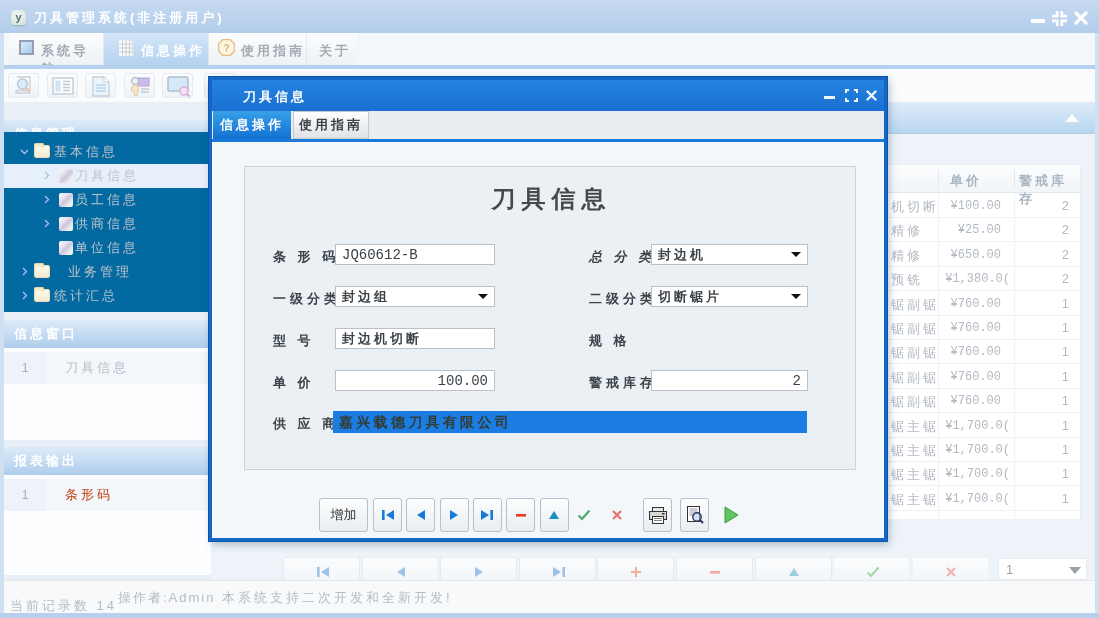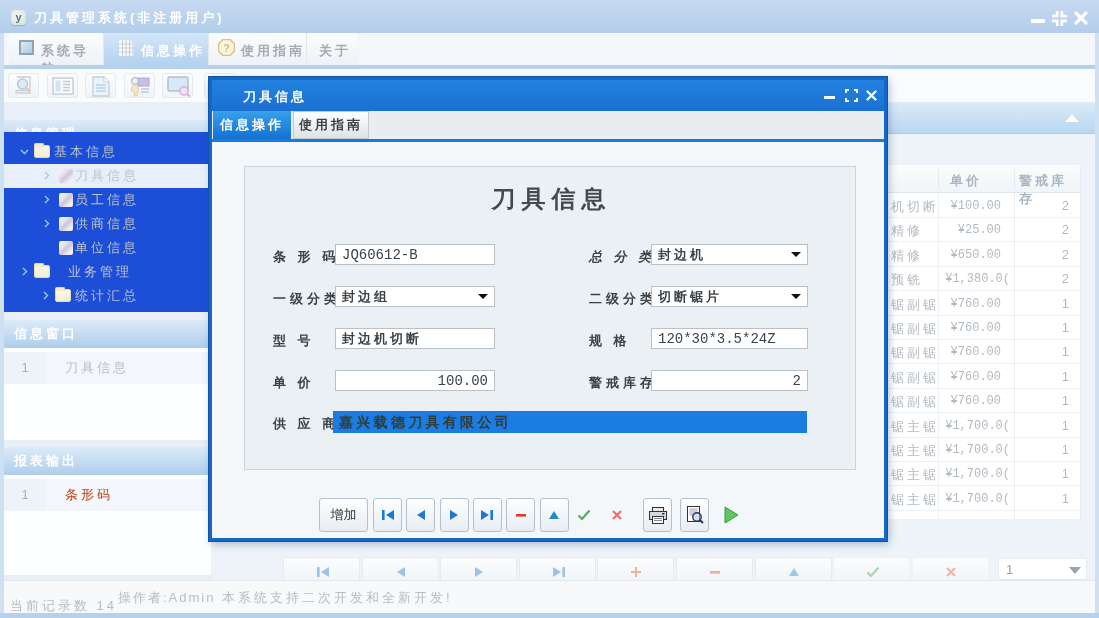--- a/index.html
+++ b/index.html
@@ -98,21 +98,21 @@
   </div>
   <div class="abs tbtn" style="left:200px;"></div>
 </div>
 <style>
 .tbtn{top:4px;width:31px;height:25px;border:1px solid #e4eaf0;border-radius:3px;background:linear-gradient(#fcfdfe,#eef3f8);}
 </style>
 
 <div class="abs" id="sidebar" style="left:4px;top:102px;width:207px;height:478px;background:#e9eff6;">
 
   <div class="abs phead" style="top:18px;">信息管理</div>
-  <div class="abs" style="left:0;top:30px;width:250px;height:180px;background:#1d4ed8;">
+  <div class="abs" style="left:0;top:30px;width:250px;height:180px;background:#0369a1;">
 
     <div class="abs trow" style="top:8px;">
         <svg style="position:absolute;left:16px;top:9px" width="9" height="6" viewBox="0 0 9 6">
           <path d="M1 1 L4.5 4.5 L8 1" stroke="#a2c4ea" stroke-width="1.4" fill="none"></path>
         </svg>
         <span class="fold" style="left:30px;"></span>
         <span class="ttext" style="left:50px;">基本信息</span>
       </div>
     <div class="abs trow" style="top:32px;background:#e7f0fa;">
         <svg style="position:absolute;left:40px;top:7px" width="6" height="9" viewBox="0 0 6 9">
@@ -139,21 +139,21 @@
         <span class="tool" style="left:55px;"></span>
         <span class="ttext" style="left:71px;">单位信息</span>
       </div>
     <div class="abs trow" style="top:128px;">
         <svg style="position:absolute;left:18px;top:7px" width="6" height="9" viewBox="0 0 6 9">
           <path d="M1 1 L4.5 4.5 L1 8" stroke="#a2c4ea" stroke-width="1.4" fill="none"></path>
         </svg>
         <span class="fold" style="left:30px;"></span>
         <span class="ttext" style="left:64px;">业务管理</span>
       </div>
-    <div class="abs trow" style="top:152px;margin-left:21px;">
+    <div class="abs trow" style="top:152px;">
         <svg style="position:absolute;left:18px;top:7px" width="6" height="9" viewBox="0 0 6 9">
           <path d="M1 1 L4.5 4.5 L1 8" stroke="#a2c4ea" stroke-width="1.4" fill="none"></path>
         </svg>
         <span class="fold" style="left:30px;"></span>
         <span class="ttext" style="left:50px;">统计汇总</span>
       </div>
   </div>
 
   <div class="abs phead" style="top:218px;">信息窗口</div>
   <div class="abs" style="left:0;top:246px;width:207px;height:92px;background:#fdfeff;">
@@ -367,21 +367,20 @@
     <div class="abs fin" style="left:406px;top:77px;width:157px;">封边机<span class="dd"></span></div>
 
     <div class="abs flabel" style="left:28px;top:123px;">一级分类</div>
     <div class="abs fin" style="left:90px;top:119px;">封边组<span class="dd"></span></div>
     <div class="abs flabel" style="left:344px;top:123px;">二级分类</div>
     <div class="abs fin" style="left:406px;top:119px;width:157px;">切断锯片<span class="dd"></span></div>
 
     <div class="abs flabel" style="left:28px;top:165px;">型 号</div>
     <div class="abs fin" style="left:90px;top:161px;">封边机切断</div>
     <div class="abs flabel" style="left:344px;top:165px;">规 格</div>
-    <div class="abs fin" style="left:406px;top:161px;width:157px;"><span class="mono">120*30*3.5*24Z</span></div>
 
     <div class="abs flabel" style="left:28px;top:207px;">单 价</div>
     <div class="abs fin" style="left:90px;top:203px;text-align:right;"><span class="mono">100.00</span></div>
     <div class="abs flabel" style="left:344px;top:207px;">警戒库存</div>
     <div class="abs fin" style="left:406px;top:203px;width:157px;text-align:right;"><span class="mono">2</span></div>
 
     <div class="abs flabel" style="left:28px;top:248px;">供 应 商</div>
     <div class="abs" style="left:88px;top:244px;width:474px;height:22px;background:#1b7ce2;color:#333c36;font-size:14px;line-height:22px;padding-left:6px;overflow:hidden;letter-spacing:3.3px;font-weight:bold;">嘉兴载德刀具有限公司</div>
   </div>
 

